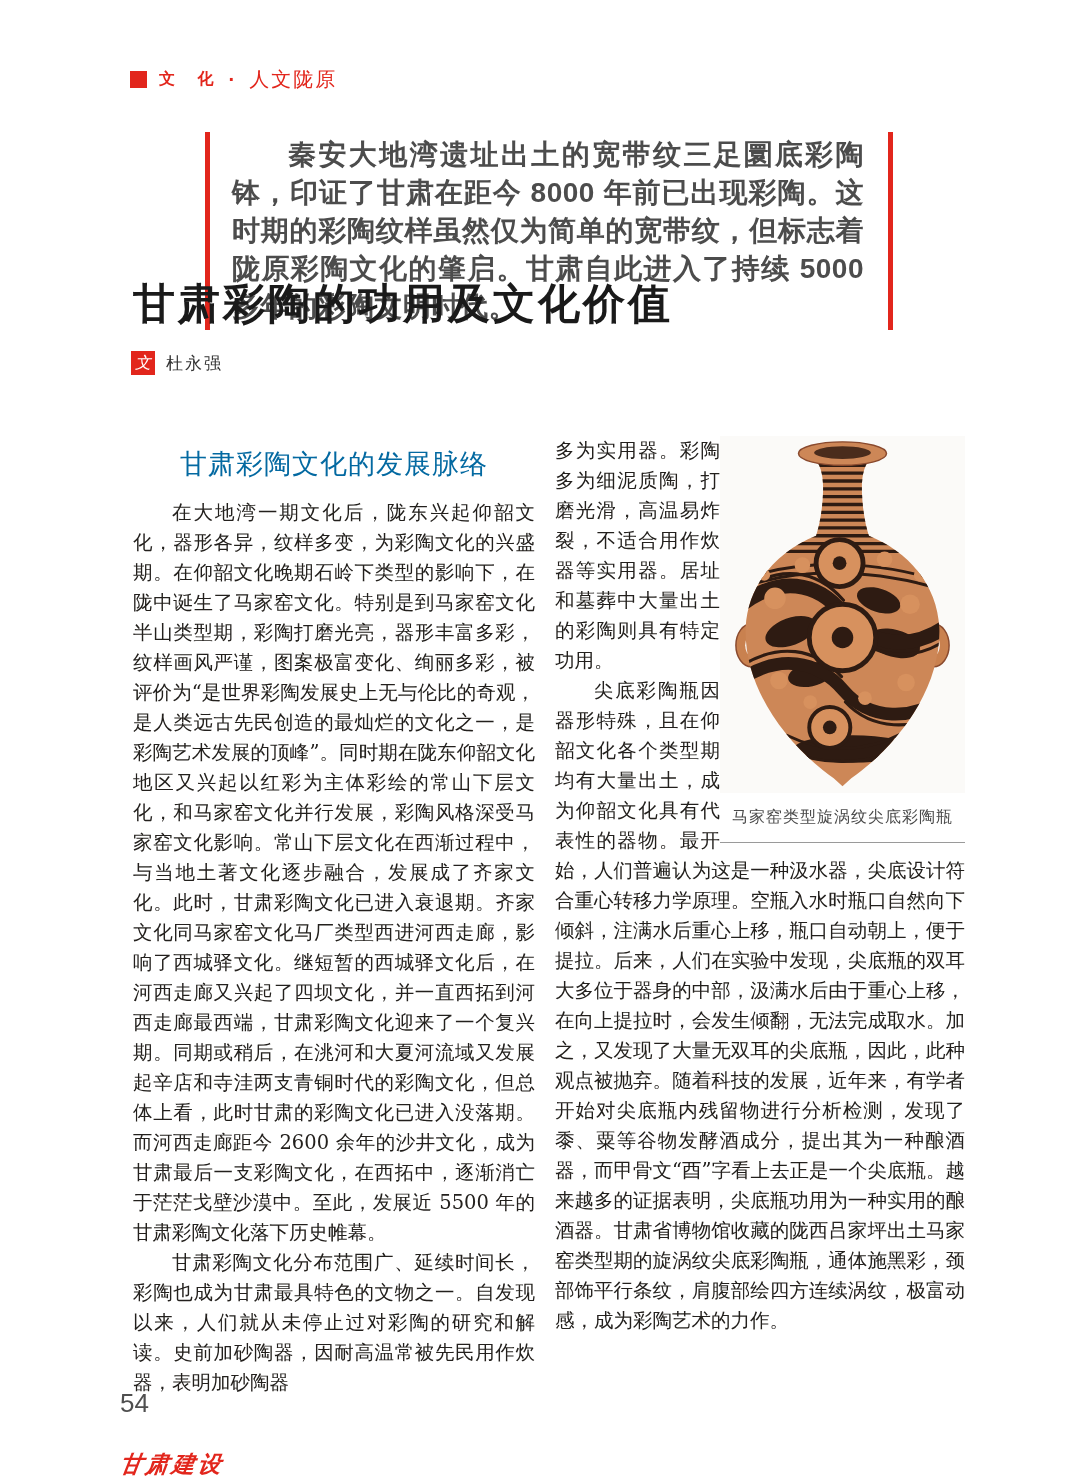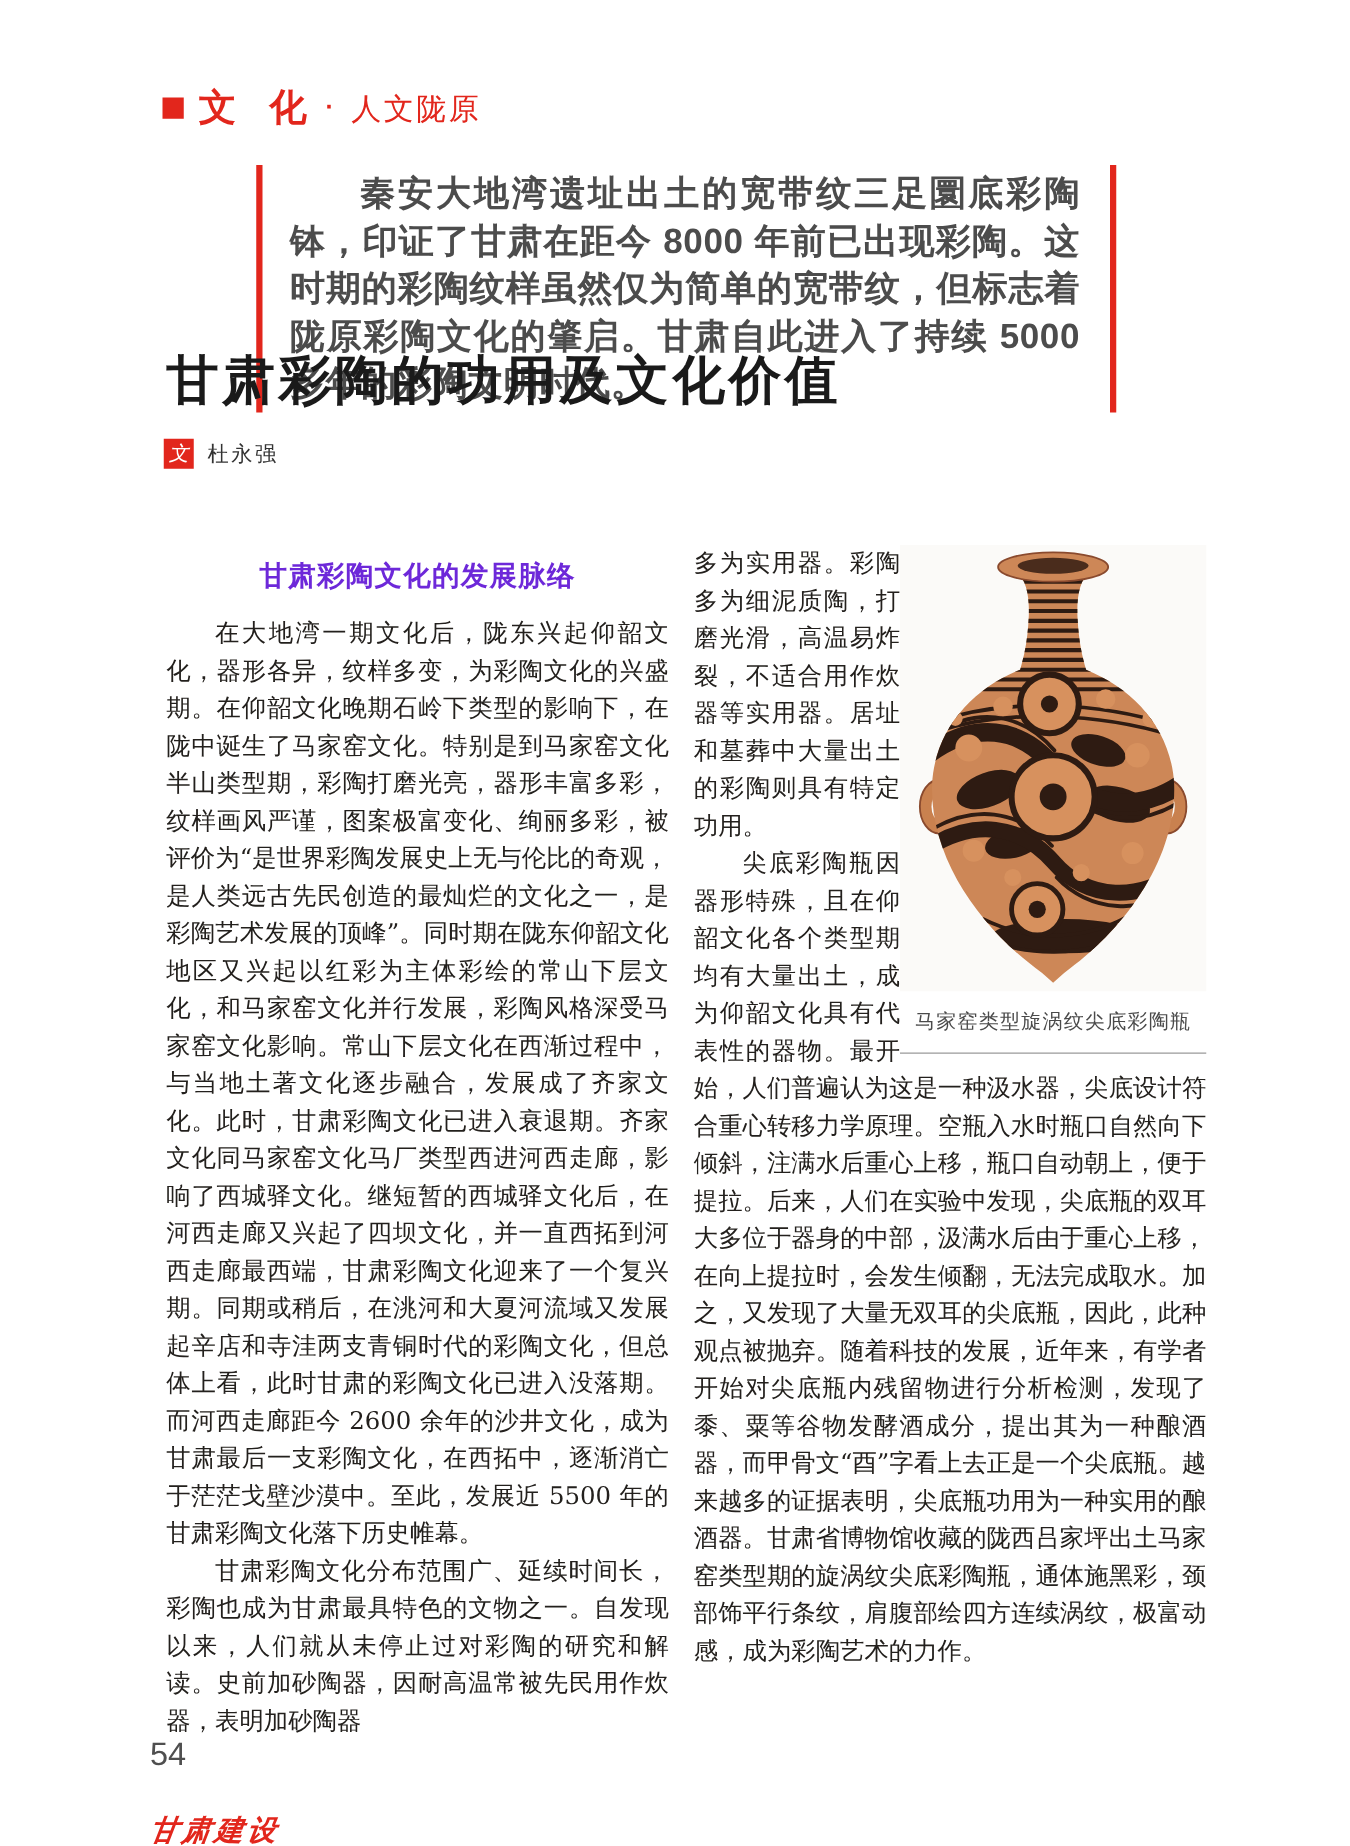--- a/index.html
+++ b/index.html
@@ -4,23 +4,23 @@
 <style>
   html,body{margin:0;padding:0;background:#ffffff;}
   body{
     width:1080px;height:1477px;position:relative;overflow:hidden;
     font-family:"Liberation Sans","DejaVu Sans",sans-serif;
     -webkit-font-smoothing:antialiased;
   }
   
   .page-header{position:absolute;left:130px;top:66px;display:flex;align-items:center;gap:12px;color:#e2261c;}
   .page-header .sq{width:17px;height:17px;background:#e2261c;display:inline-block;}
-  .page-header .sec{font-size:30px;font-weight:bold;letter-spacing:9px;}
+  .page-header .sec{font-size:16px;font-weight:bold;letter-spacing:9px;}
   .page-header .dot{font-size:20px;font-weight:bold;margin:0 2px 0 -6px;}
-  .page-header .sub{font-size:24px;letter-spacing:2px;}
+  .page-header .sub{font-size:20px;letter-spacing:2px;}
   
   .lede{
     position:absolute;left:205px;top:132px;width:688px;box-sizing:border-box;
     border-left:5px solid #e2261c;border-right:5px solid #e2261c;
     padding:4px 24px 4px 22px;
   }
   .lede p{
     margin:0;font-size:28px;line-height:38px;color:#4c4c4c;font-weight:bold;
     text-align:justify;text-justify:inter-character;text-indent:2em;letter-spacing:.5px;
   }
@@ -34,22 +34,22 @@
   .byline .wen-badge{
     width:24px;height:24px;background:#e2261c;color:#ffffff;display:flex;align-items:center;justify-content:center;
     font-family:"DejaVu Serif",serif;font-style:italic;font-size:16px;
   }
   .byline .author{font-size:17px;color:#333;letter-spacing:2px;}
   
   .columns{position:absolute;left:133px;top:436px;width:832px;display:flex;gap:20px;}
   .col{width:402px;}
   .col.right{width:410px;}
   .red-heading{
-    margin:10px 0 16px 0;text-align:center;color:#6d28d9;
-    font-size:22px;font-weight:bold;letter-spacing:1px;
+    margin:10px 0 16px 0;text-align:center;color:#0369a1;
+    font-size:27px;font-weight:normal;letter-spacing:1px;
   }
   .red-heading.second{margin-top:22px;}
   .body-text{
     margin:0;font-family:"DejaVu Serif","Liberation Serif",serif;
     font-size:19.5px;line-height:30px;color:#23201d;
     text-align:justify;text-justify:inter-character;
   }
   .body-text.indent{text-indent:2em;}
   
   .vase-figure{

